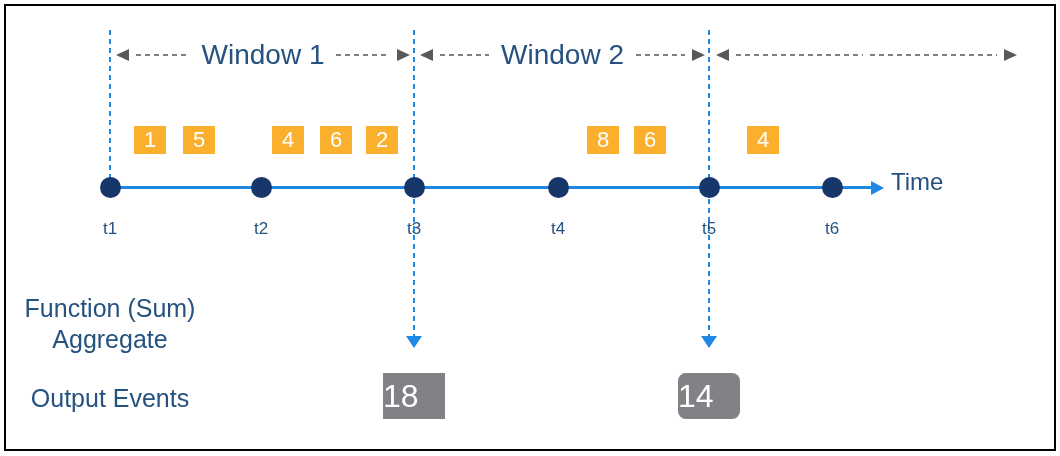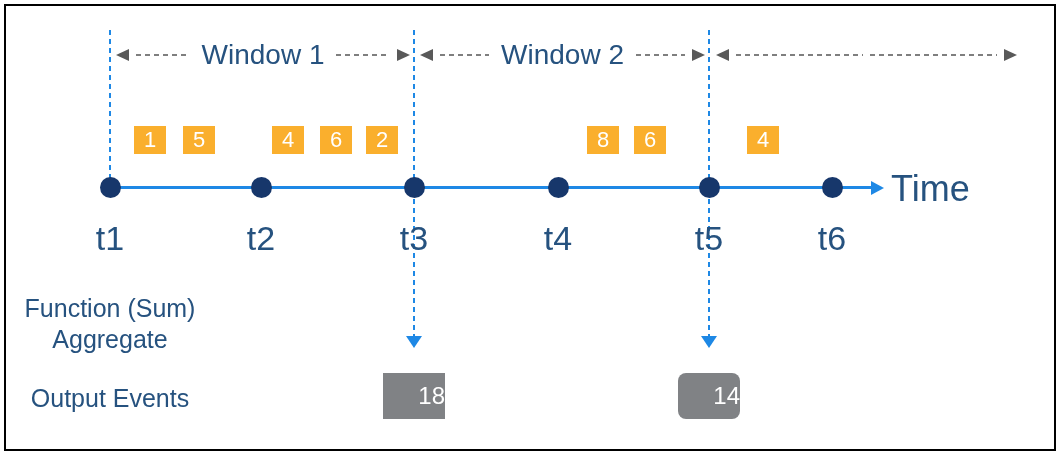--- a/index.html
+++ b/index.html
@@ -23,25 +23,25 @@
   .hdash{flex:1;height:2px;background:repeating-linear-gradient(to right,var(--dash-gray) 0 5px,transparent 5px 9px);}
   .ah-left{width:0;height:0;border-top:6px solid transparent;border-bottom:6px solid transparent;border-right:13px solid var(--arrow-gray);}
   .ah-right{width:0;height:0;border-top:6px solid transparent;border-bottom:6px solid transparent;border-left:13px solid var(--arrow-gray);}
   
   .vdash{position:absolute;width:2px;background:repeating-linear-gradient(to bottom,var(--blue) 0 5px,transparent 5px 9px);}
   .down-ah{position:absolute;width:0;height:0;border-left:8px solid transparent;border-right:8px solid transparent;border-top:12px solid var(--blue);}
   
   .tl-line{position:absolute;left:110px;top:186px;width:763px;height:3px;background:var(--blue);}
   .tl-ah{position:absolute;left:871px;top:181px;width:0;height:0;border-top:7px solid transparent;border-bottom:7px solid transparent;border-left:13px solid var(--blue);}
   .dot{position:absolute;top:177px;width:21px;height:21px;border-radius:50%;background:var(--dot);}
-  .tick{position:absolute;top:219px;width:60px;text-align:center;color:var(--navy);font-size:34px;font-weight:300;}
-  .time-label{position:absolute;left:891px;top:168px;color:var(--navy);font-size:36px;font-weight:300;}
+  .tick{position:absolute;top:219px;width:60px;text-align:center;color:var(--navy);font-size:17px;font-weight:300;}
+  .time-label{position:absolute;left:891px;top:168px;color:var(--navy);font-size:24px;font-weight:300;}
   
   .event{position:absolute;top:126px;width:32px;height:28px;background:var(--orange);color:#fff;font-size:22px;line-height:28px;text-align:center;font-weight:300;}
-  .outbox{position:absolute;top:373px;width:62px;height:46px;background:var(--gray-box);color:#fff;font-size:24px;line-height:46px;text-align:right;font-weight:300;}
+  .outbox{position:absolute;top:373px;width:62px;height:46px;background:var(--gray-box);color:#fff;font-size:32px;line-height:46px;text-align:left;font-weight:300;}
   
   .side-label{position:absolute;left:15px;width:190px;text-align:center;color:var(--navy);font-size:25px;font-weight:300;line-height:31px;}
 </style>
 </head>
 <body>
 
 <div class="canvas">
   <div class="frame"></div>
 
   <div class="win-row" style="left:116px;width:294px;">

